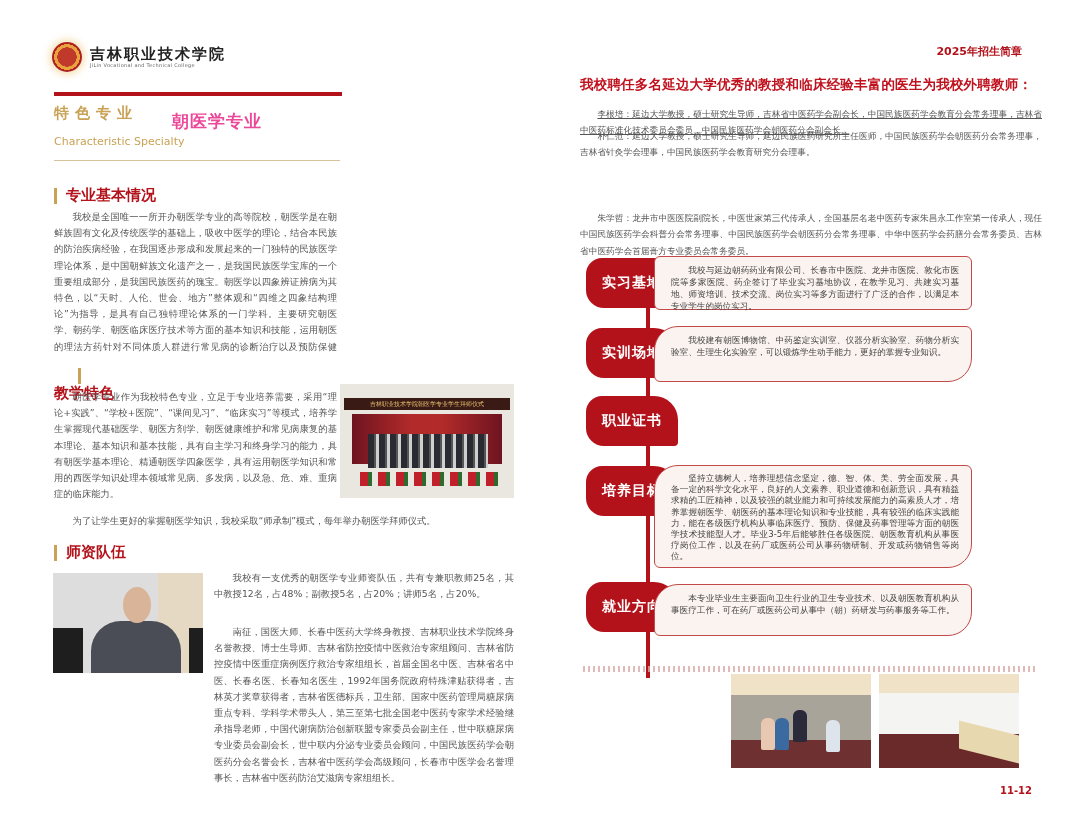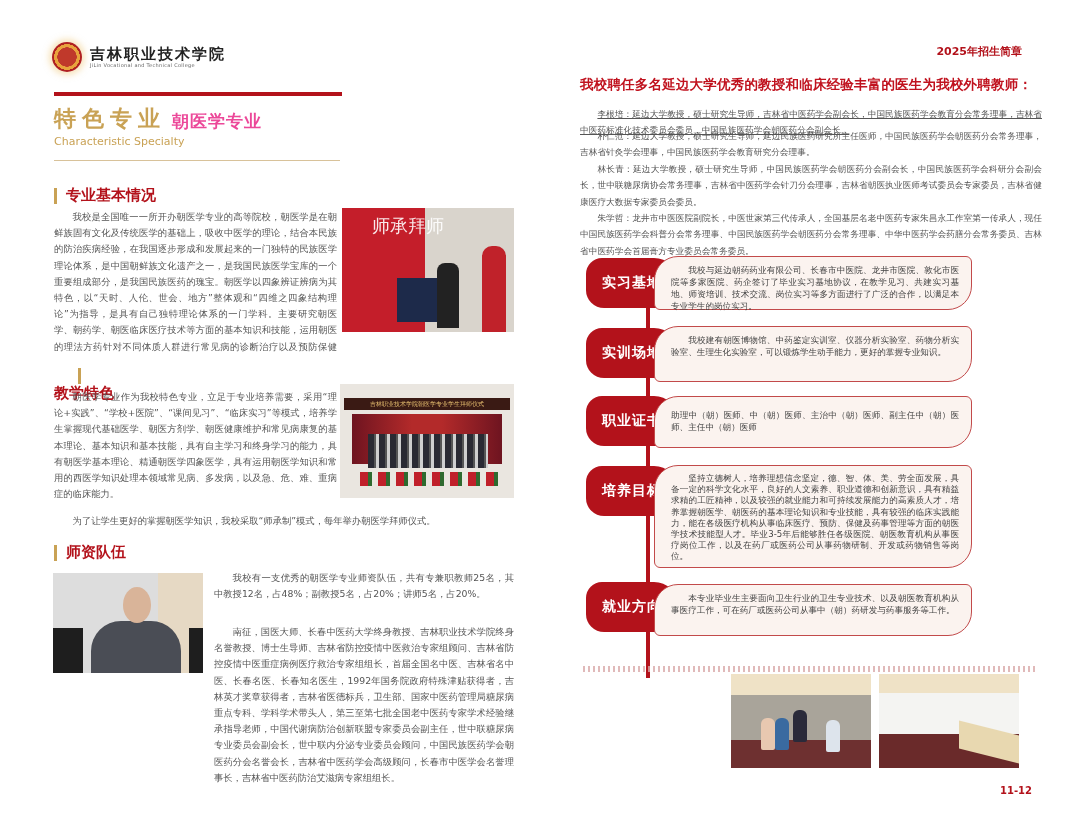--- a/index.html
+++ b/index.html
@@ -11,21 +11,21 @@
   .right-page { left: 540px; width: 540px; }
 
   
   .logo { position: absolute; left: 52px; top: 42px; display: flex; align-items: center; }
   .logo-emblem { width: 30px; height: 30px; border-radius: 50%; background: radial-gradient(circle, #c0392b 0 45%, #e8a33d 46% 60%, #b02020 61% 100%); box-shadow: 0 0 6px 3px rgba(240,200,120,.5); }
   .logo-text { margin-left: 8px; }
   .logo-cn { font-family: "DejaVu Serif", serif; font-size: 15px; font-weight: bold; color: #222; letter-spacing: 2px; line-height: 16px; }
   .logo-en { font-size: 5px; color: #666; letter-spacing: .3px; }
 
   .red-bar { position: absolute; left: 54px; top: 92px; width: 288px; height: 4px; background: #b3121b; }
-  .title-main { position: absolute; left: 54px; top: 104px; font-size: 22px; font-weight: bold; color: #c9a255; letter-spacing: 6px; }
+  .title-main { position: absolute; left: 54px; top: 104px; font-size: 15px; font-weight: bold; color: #c9a255; letter-spacing: 6px; }
   .title-sub { position: absolute; left: 172px; top: 110px; font-size: 17px; font-weight: bold; color: #ec4899; letter-spacing: 1px; }
   .title-en { position: absolute; left: 54px; top: 135px; font-size: 11px; color: #c9a255; }
   .title-rule { position: absolute; left: 54px; top: 160px; width: 286px; height: 1px; background: #d8c29a; }
 
   .section-head { position: absolute; left: 54px; display: flex; align-items: center; }
   .section-head .bar { width: 3px; height: 16px; background: #c9a255; margin-right: 9px; }
   .section-head .txt { font-size: 15px; font-weight: bold; color: #b3121b; }
 
   .para { position: absolute; font-size: 9.3px; line-height: 16.2px; color: #555; text-align: justify; }
   .indent { text-indent: 2em; }
@@ -90,26 +90,20 @@
   <div class="title-main">特色专业</div>
   <div class="title-sub">朝医学专业</div>
   <div class="title-en">Characteristic Specialty</div>
   <div class="title-rule"></div>
 
   <div class="section-head" style="top:186px;">
     <span class="bar"></span>
     <span class="txt">专业基本情况</span>
   </div>
   <div class="para indent" style="left:54px; top:209px; width:283px; height:148px; overflow:hidden;">我校是全国唯一一所开办朝医学专业的高等院校，朝医学是在朝鲜族固有文化及传统医学的基础上，吸收中医学的理论，结合本民族的防治疾病经验，在我国逐步形成和发展起来的一门独特的民族医学理论体系，是中国朝鲜族文化遗产之一，是我国民族医学宝库的一个重要组成部分，是我国民族医药的瑰宝。朝医学以四象辨证辨病为其特色，以“天时、人伦、世会、地方”整体观和“四维之四象结构理论”为指导，是具有自己独特理论体系的一门学科。主要研究朝医学、朝药学、朝医临床医疗技术等方面的基本知识和技能，运用朝医的理法方药针对不同体质人群进行常见病的诊断治疗以及预防保健等。</div>
-  <div class="photo photo-ceremony1">
-    <div class="banner-txt">师承拜师</div>
-    <div class="p1"></div>
-      <div class="p2"></div>
-      <div class="p3"></div>
-  </div>
 
   <div class="section-head" style="top:368px;flex-direction:column;">
     <span class="bar"></span>
     <span class="txt">教学特色</span>
   </div>
   <div class="para indent" style="left:54px; top:389px; width:283px;">朝医学专业作为我校特色专业，立足于专业培养需要，采用“理论+实践”、“学校+医院”、“课间见习”、“临床实习”等模式，培养学生掌握现代基础医学、朝医方剂学、朝医健康维护和常见病康复的基本理论、基本知识和基本技能，具有自主学习和终身学习的能力，具有朝医学基本理论、精通朝医学四象医学，具有运用朝医学知识和常用的西医学知识处理本领域常见病、多发病，以及急、危、难、重病症的临床能力。</div>
   <div class="para indent" style="left:54px; top:513px; width:460px;">为了让学生更好的掌握朝医学知识，我校采取“师承制”模式，每年举办朝医学拜师仪式。</div>
   <div class="photo photo-ceremony2">
     <div class="banner">吉林职业技术学院朝医学专业学生拜师仪式</div>
     <div class="curtain"></div>
@@ -131,39 +125,35 @@
   <div class="para" style="left:54px; top:624px; width:460px; text-indent:0; padding-left:160px;">
     <span style="display:inline-block; width:2em;"></span><span>南征，国医大师、长春中医药大学终身教授、吉林职业技术学院终身名誉教授、博士生导师、吉林省防控疫情中医救治专家组顾问、吉林省防控疫情中医重症病例医疗救治专家组组长，首届全国名中医、吉林省名中医、长春名医、长春知名医生，1992年国务院政府特殊津贴获得者，吉林英才奖章获得者，吉林省医德标兵，卫生部、国家中医药管理局糖尿病重点专科、学科学术带头人，第三至第七批全国老中医药专家学术经验继承指导老师，中国代谢病防治创新联盟专家委员会副主任，世中联糖尿病专业委员会副会长，世中联内分泌专业委员会顾问，中国民族医药学会朝医药分会名誉会长，吉林省中医药学会高级顾问，长春市中医学会名誉理事长，吉林省中医药防治艾滋病专家组组长。</span>
   </div>
 </div>
 
 <div class="page right-page">
   <div class="brochure-title">2025年招生简章</div>
   <div class="ext-heading">我校聘任多名延边大学优秀的教授和临床经验丰富的医生为我校外聘教师：</div>
   <div class="ext-para" style="top:106px;text-decoration:underline;">李根培：延边大学教授，硕士研究生导师，吉林省中医药学会副会长，中国民族医药学会教育分会常务理事，吉林省中医药标准化技术委员会委员，中国民族医药学会朝医药分会副会长。</div>
   <div class="ext-para" style="top:128px;">朴仁范：延边大学教授，硕士研究生导师，延边民族医药研究所主任医师，中国民族医药学会朝医药分会常务理事，吉林省针灸学会理事，中国民族医药学会教育研究分会理事。</div>
-  <div class="ext-para" style="top:161px;">林长青：延边大学教授，硕士研究生导师，中国民族医药学会朝医药分会副会长，中国民族医药学会科研分会副会长，世中联糖尿病协会常务理事，吉林省中医药学会针刀分会理事，吉林省朝医执业医师考试委员会专家委员，吉林省健康医疗大数据专家委员会委员。</div>
   <div class="ext-para" style="top:210px;">朱学哲：龙井市中医医院副院长，中医世家第三代传承人，全国基层名老中医药专家朱昌永工作室第一传承人，现任中国民族医药学会科普分会常务理事、中国民族医药学会朝医药分会常务理事、中华中医药学会药膳分会常务委员、吉林省中医药学会首届膏方专业委员会常务委员。</div>
 
   <div class="spine"></div>
 
   <div class="feat-label" style="top:258px;">实习基地</div>
-  <div class="feat-box" style="top:256px; height:54px;">
+  <div class="feat-box" style="top:256px; height:54px;border-radius:6px;">
       <span class="t">我校与延边朝药药业有限公司、长春市中医院、龙井市医院、敦化市医院等多家医院、药企签订了毕业实习基地协议，在教学见习、共建实习基地、师资培训、技术交流、岗位实习等多方面进行了广泛的合作，以满足本专业学生的岗位实习。</span>
     </div>
 
   <div class="feat-label" style="top:328px;">实训场地</div>
   <div class="feat-box" style="top:326px; height:56px;">
       <span class="t">我校建有朝医博物馆、中药鉴定实训室、仪器分析实验室、药物分析实验室、生理生化实验室，可以锻炼学生动手能力，更好的掌握专业知识。</span>
     </div>
 
   <div class="feat-label" style="top:396px;">职业证书</div>
-  <div class="feat-box" style="top:396px; height:52px; padding-top:12px;">
-      <span class="t noind">助理中（朝）医师、中（朝）医师、主治中（朝）医师、副主任中（朝）医师、主任中（朝）医师</span>
-    </div>
 
   <div class="feat-label" style="top:466px;">培养目标</div>
   <div class="feat-box" style="top:465px; height:103px; line-height:11.2px;">
       <span class="t">坚持立德树人，培养理想信念坚定，德、智、体、美、劳全面发展，具备一定的科学文化水平，良好的人文素养、职业道德和创新意识，具有精益求精的工匠精神，以及较强的就业能力和可持续发展能力的高素质人才，培养掌握朝医学、朝医药的基本理论知识和专业技能，具有较强的临床实践能力，能在各级医疗机构从事临床医疗、预防、保健及药事管理等方面的朝医学技术技能型人才。毕业3-5年后能够胜任各级医院、朝医教育机构从事医疗岗位工作，以及在药厂或医药公司从事药物研制、开发或药物销售等岗位。</span>
     </div>
 
   <div class="feat-label" style="top:582px;">就业方向</div>
   <div class="feat-box" style="top:584px; height:52px;">
       <span class="t">本专业毕业生主要面向卫生行业的卫生专业技术、以及朝医教育机构从事医疗工作，可在药厂或医药公司从事中（朝）药研发与药事服务等工作。</span>
     </div>

